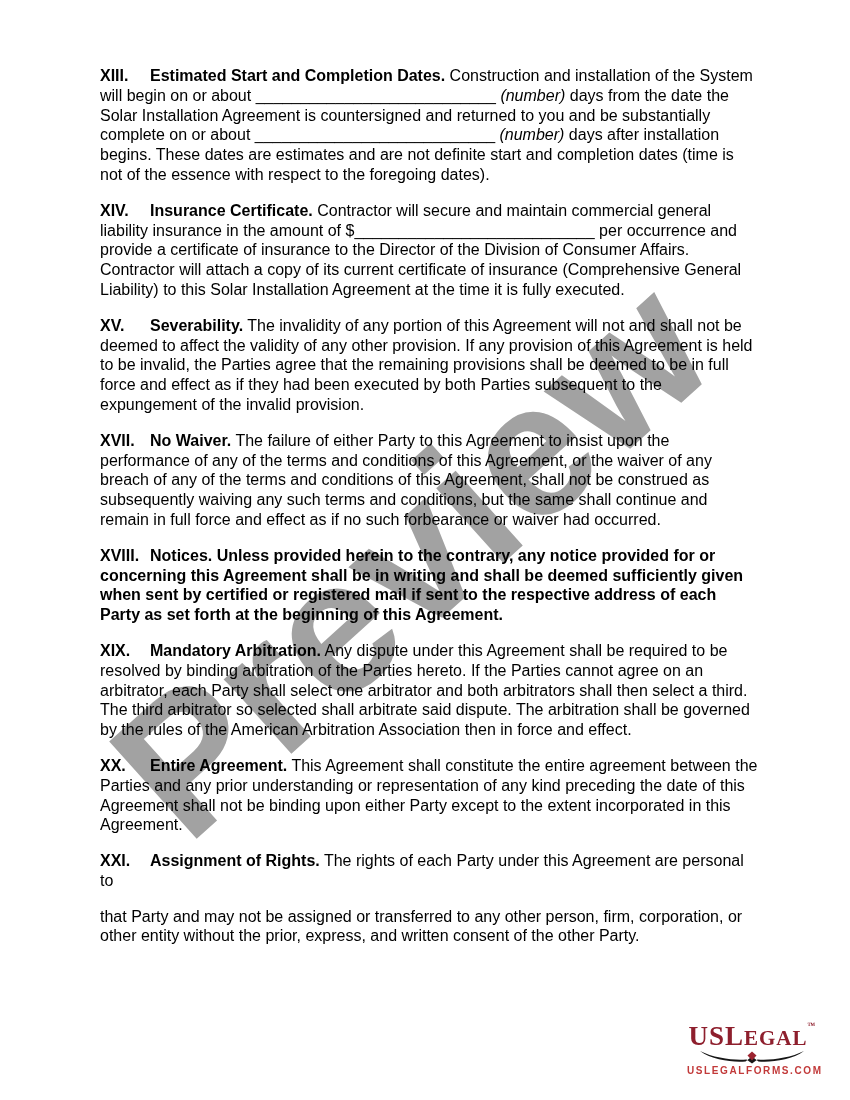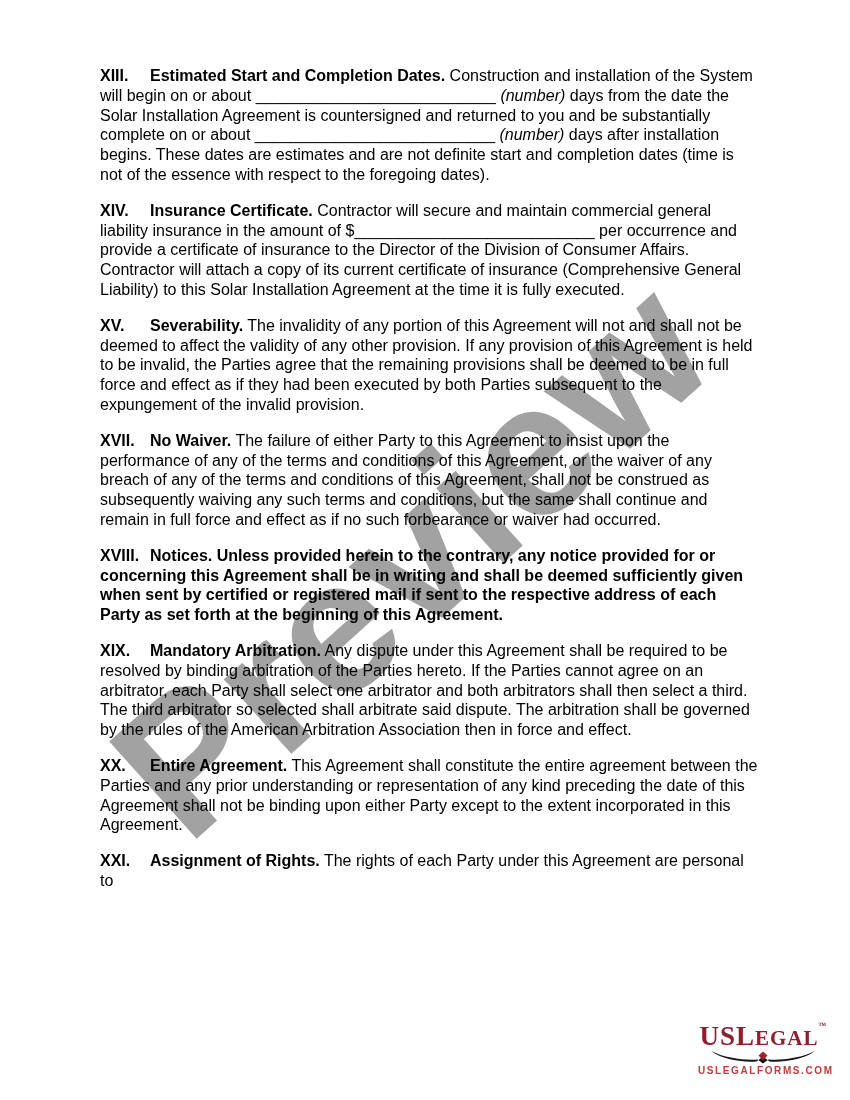--- a/index.html
+++ b/index.html
@@ -20,21 +20,21 @@
     position:relative;z-index:1;
     padding:66px 62px 0 100px;width:660px;box-sizing:content-box;
     font-size:16px;line-height:19.8px;color:#000000;
   }
   .para{margin:0 0 16px 0;padding:0;}
   .b{font-weight:bold;}
   .i{font-style:italic;}
   .num{display:inline-block;min-width:50px;font-weight:bold;}
   
   .logo{
-    position:absolute;right:22px;top:1023px;z-index:1;
+    position:absolute;right:33px;top:1023px;z-index:1;
     width:130px;text-align:center;line-height:1;
   }
   .wordmark{
     font-family:"Liberation Serif",serif;font-weight:bold;
     white-space:nowrap;letter-spacing:1px;
   }
   .wm-big{font-size:27px;}
   .wm-small{font-size:21px;}
   .wm-tm{font-size:8px;vertical-align:top;position:relative;top:-1px;letter-spacing:0;}
   .eagle{display:block;margin:1px auto 2px auto;}
@@ -52,20 +52,21 @@
 
   <div class="content">
       <p class="para"><span class="num">XIII.</span><span class="b">Estimated Start and Completion Dates.</span><span> Construction and installation of the System will begin on or about </span><span>___________________________</span><span> </span><span class="i">(number)</span><span> days from the date the Solar Installation Agreement is countersigned and returned to you and be substantially complete on or about </span><span>___________________________</span><span> </span><span class="i">(number)</span><span> days after installation begins. These dates are estimates and are not definite start and completion dates (time is not of the essence with respect to the foregoing dates).</span></p>
       <p class="para"><span class="num">XIV.</span><span class="b">Insurance Certificate.</span><span> Contractor will secure and maintain commercial general liability insurance in the amount of $</span><span>___________________________</span><span> per occurrence and provide a certificate of insurance to the Director of the Division of Consumer Affairs. Contractor will attach a copy of its current certificate of insurance (Comprehensive General Liability) to this Solar Installation Agreement at the time it is fully executed.</span></p>
       <p class="para"><span class="num">XV.</span><span class="b">Severability.</span><span> The invalidity of any portion of this Agreement will not and shall not be deemed to affect the validity of any other provision. If any provision of this Agreement is held to be invalid, the Parties agree that the remaining provisions shall be deemed to be in full force and effect as if they had been executed by both Parties subsequent to the expungement of the invalid provision.</span></p>
       <p class="para"><span class="num">XVII.</span><span class="b">No Waiver.</span><span> The failure of either Party to this Agreement to insist upon the performance of any of the terms and conditions of this Agreement, or the waiver of any breach of any of the terms and conditions of this Agreement, shall not be construed as subsequently waiving any such terms and conditions, but the same shall continue and remain in full force and effect as if no such forbearance or waiver had occurred.</span></p>
       <p class="para"><span class="num">XVIII.</span><span class="b">Notices.</span><span class="b"> Unless provided herein to the contrary, any notice provided for or concerning this Agreement shall be in writing and shall be deemed sufficiently given when sent by certified or registered mail if sent to the respective address of each Party as set forth at the beginning of this Agreement.</span></p>
       <p class="para"><span class="num">XIX.</span><span class="b">Mandatory Arbitration.</span><span> Any dispute under this Agreement shall be required to be resolved by binding arbitration of the Parties hereto.  If the Parties cannot agree on an arbitrator, each Party shall select one arbitrator and both arbitrators shall then select a third.  The third arbitrator so selected shall arbitrate said dispute. The arbitration shall be governed by the rules of the American Arbitration Association then in force and effect.</span></p>
       <p class="para"><span class="num">XX.</span><span class="b">Entire Agreement.</span><span> This Agreement shall constitute the entire agreement between the Parties and any prior understanding or representation of any kind preceding the date of this Agreement shall not be binding upon either Party except to the extent incorporated in this Agreement.</span></p>
       <p class="para"><span class="num">XXI.</span><span class="b">Assignment of Rights.</span><span> The rights of each Party under this Agreement are personal to</span></p>
+      <p class="para"><span>that Party and may not be assigned or transferred to any other person, firm, corporation, or other entity without the prior, express, and written consent of the other Party.</span></p>
     </div>
 
   <div class="logo">
     <div class="wordmark" style="color: rgb(142, 31, 45);">
       <span class="wm-big">USL</span><span class="wm-small">EGAL</span><span class="wm-tm">™</span>
     </div>
     <svg class="eagle" width="104" height="13" viewBox="0 0 104 13" aria-hidden="true">
       <path id="eagle-body" d="M0 0 C14 7.2 35 9.6 46.5 8.4 L52 12.4 L57.5 8.4 C69 9.6 90 7.2 104 0 C92 9.2 70 11.6 58.5 10.4 L52 5.6 L45.5 10.4 C34 11.6 12 9.2 0 0 Z" fill="#161616"></path>
       <path id="eagle-shield" d="M47.5 4.6 L52 0.4 L56.5 4.6 L52 9.4 Z" fill="#9c2430"></path>
     </svg>

